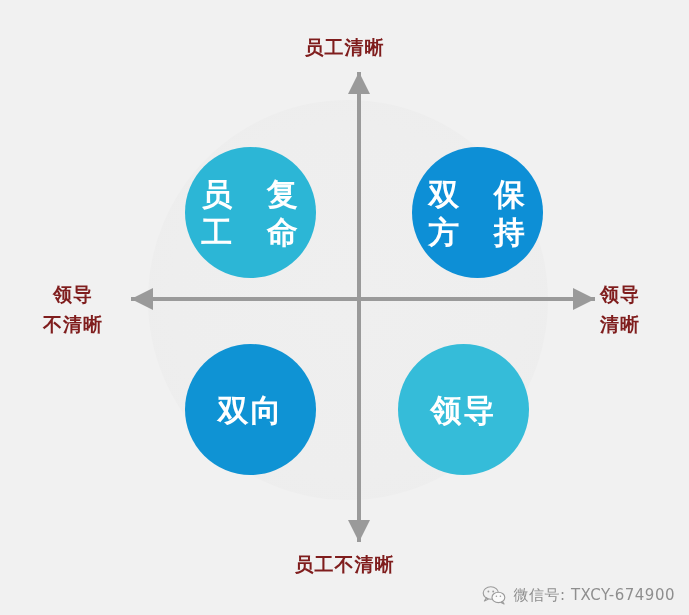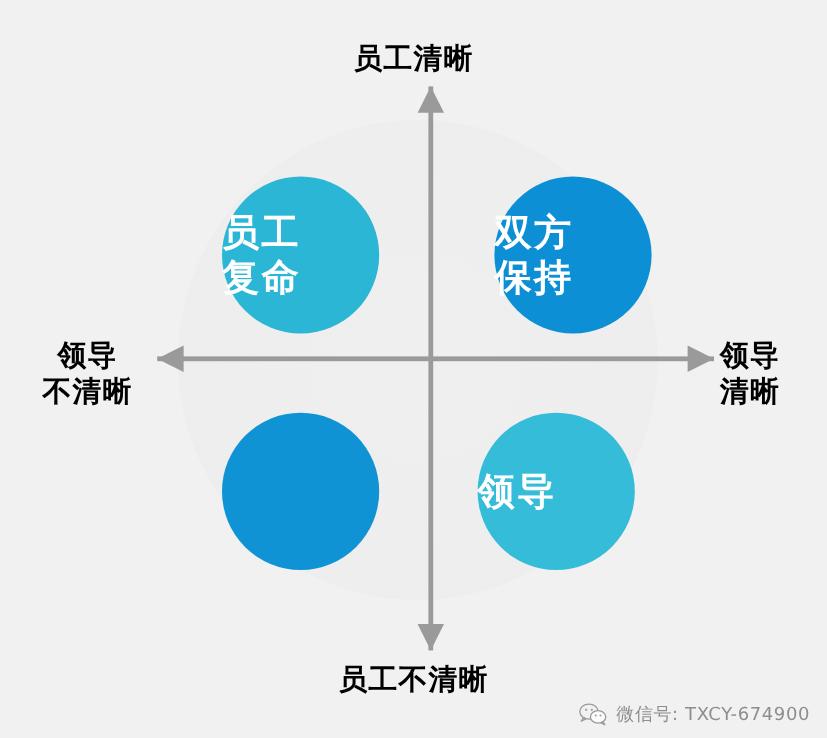--- a/index.html
+++ b/index.html
@@ -83,27 +83,28 @@
     left: 573px;
     top: 288px;
     border-top: 11px solid transparent;
     border-bottom: 11px solid transparent;
     border-left: 22px solid #9a9a9a;
   }
 
   
   .axis-label {
     position: absolute;
-    color: #000000;
-    font-size: 24px;
+    color: #7f1d1d;
+    font-size: 19px;
     font-weight: 700;
     letter-spacing: 1px;
     line-height: 30px;
     white-space: pre-line;
     text-align: center;
+    font-family: Liberation Mono, monospace;
   }
   .label-top {
     left: 0;
     top: 34px;
     width: 689px;
   }
   .label-bottom {
     left: 0;
     top: 551px;
     width: 689px;
@@ -120,22 +121,22 @@
     text-align: left;
   }
 
   
   .bubble {
     position: absolute;
     width: 131px;
     height: 131px;
     border-radius: 50%;
     display: flex;
-    flex-direction: column;
-    align-items: flex-start;
+    flex-direction: row;
+    align-items: center;
     justify-content: center;
     color: #ffffff;
     font-size: 31px;
     font-weight: 700;
     line-height: 38px;
     letter-spacing: 2px;
     text-align: center;
     box-sizing: border-box;
   }
   .bubble .line { display: block; }
@@ -188,20 +189,21 @@
     <span class="line">员工</span>
     <span class="line">复命</span>
   </div>
 
   <div class="bubble" id="bubble-tr" style="background: rgb(13, 143, 214);">
     <span class="line">双方</span>
     <span class="line">保持</span>
   </div>
 
   <div class="bubble" id="bubble-bl" style="background: rgb(15, 147, 212);">
+    <span class="line">双向</span>
   </div>
 
   <div class="bubble" id="bubble-br" style="background: rgb(53, 188, 217);">
     <span class="line">领导</span>
   </div>
 
   <div class="watermark">
     <span>
       <svg class="wechat-icon" viewBox="0 0 30 24" xmlns="http://www.w3.org/2000/svg">
         <ellipse cx="11" cy="9.5" rx="9.5" ry="7.8" fill="none" stroke="#9b9b9b" stroke-width="1.4"></ellipse>

